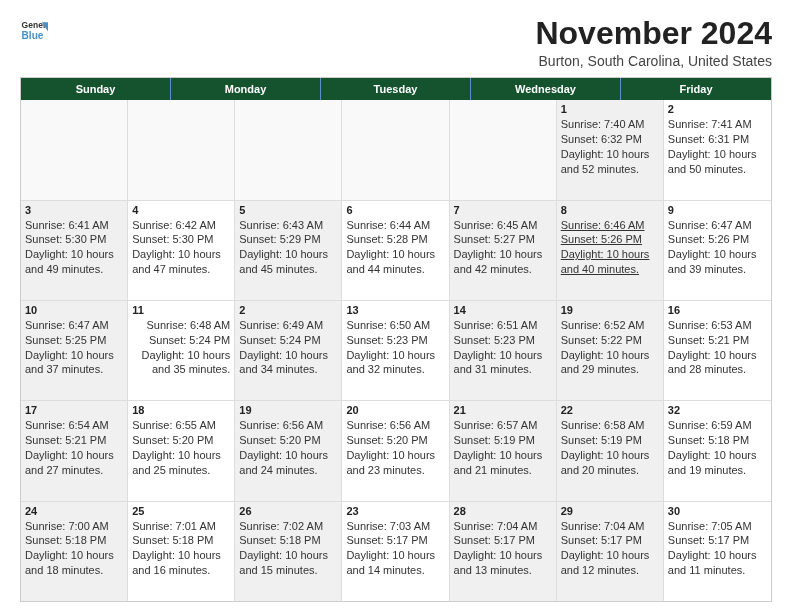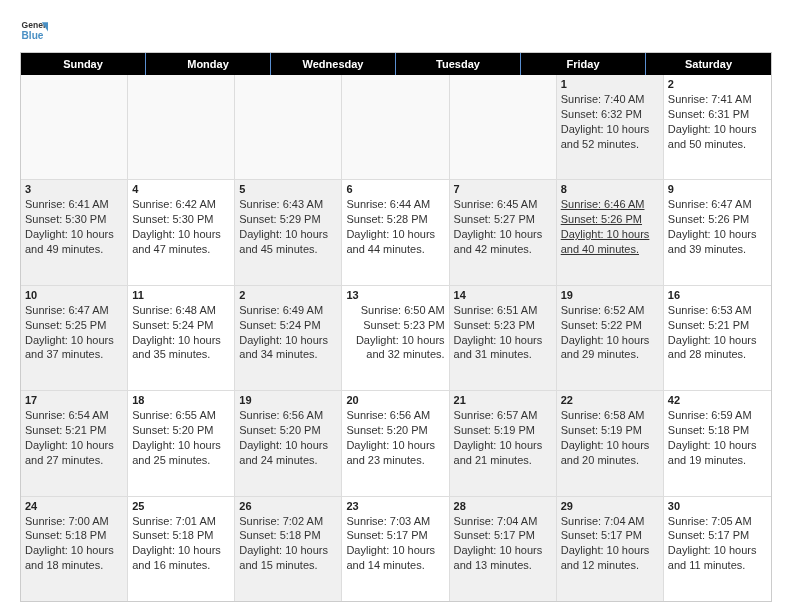--- a/index.html
+++ b/index.html
@@ -47,22 +47,22 @@
       margin-top: 2px;
     }
     .calendar {
       flex: 1;
       display: flex;
       flex-direction: column;
       border: 1px solid #ccc;
     }
     .cal-header {
       display: grid;
-      grid-template-columns: repeat(6, 1fr);
-      background: #000000;
+      grid-template-columns: repeat(5, 1fr);
+      background: #14532d;
     }
     .cal-header-cell {
       color: #fff;
       font-size: 11px;
       font-weight: bold;
       padding: 5px 4px;
       text-align: center;
       border-right: 1px solid #5a8fd1;
     }
     .cal-header-cell:last-child { border-right: none; }
@@ -109,30 +109,33 @@
 <div class="page">
   <div class="header">
     <div class="logo">
       <svg class="logo-icon" viewBox="0 0 36 36">
         <rect x="0" y="0" width="36" height="36" rx="3" fill="#fff"></rect>
         <text x="2" y="16" font-size="11" font-weight="bold" fill="#333" font-family="Arial">General</text>
         <text x="2" y="29" font-size="13" font-weight="bold" fill="#4a90c4" font-family="Arial">Blue</text>
         <polygon points="28,8 36,8 36,20" fill="#4a90c4"></polygon>
       </svg>
     </div>
+    <div class="title-block">
+      <div class="main-title">November 2024</div>
+      <div class="subtitle">Burton, South Carolina, United States</div>
+    </div>
   </div>
 
   <div class="calendar">
     <div class="cal-header" id="cal-header">
         <div class="cal-header-cell">Sunday</div>
         <div class="cal-header-cell">Monday</div>
+        <div class="cal-header-cell">Tuesday</div>
         <div class="cal-header-cell">Wednesday</div>
-        <div class="cal-header-cell">Tuesday</div>
         <div class="cal-header-cell">Friday</div>
-        <div class="cal-header-cell">Saturday</div>
       </div>
     <div class="cal-body" id="cal-body">
         <div class="cal-week">
           <div class="cal-cell empty"></div>
           <div class="cal-cell empty"></div>
           <div class="cal-cell empty"></div>
           <div class="cal-cell empty"></div>
           <div class="cal-cell empty"></div>
           <div class="cal-cell shaded">
             <span class="day-num">1</span>
@@ -203,35 +206,35 @@
         <div class="cal-week">
           <div class="cal-cell shaded">
             <span class="day-num">10</span>
             <div class="day-info" style="white-space: pre-line;">Sunrise: 6:47 AM
 Sunset: 5:25 PM
 Daylight: 10 hours
 and 37 minutes.</div>
           </div>
           <div class="cal-cell">
             <span class="day-num">11</span>
-            <div class="day-info" style="white-space: pre-line;">Sunrise: 6:48 AM
+            <div class="day-info" style="white-space: pre-line; text-align: right;">Sunrise: 6:48 AM
 Sunset: 5:24 PM
 Daylight: 10 hours
 and 35 minutes.</div>
           </div>
           <div class="cal-cell shaded">
             <span class="day-num">2</span>
             <div class="day-info" style="white-space: pre-line;">Sunrise: 6:49 AM
 Sunset: 5:24 PM
 Daylight: 10 hours
 and 34 minutes.</div>
           </div>
           <div class="cal-cell">
             <span class="day-num">13</span>
-            <div class="day-info" style="white-space: pre-line; text-align: right;">Sunrise: 6:50 AM
+            <div class="day-info" style="white-space: pre-line;">Sunrise: 6:50 AM
 Sunset: 5:23 PM
 Daylight: 10 hours
 and 32 minutes.</div>
           </div>
           <div class="cal-cell shaded">
             <span class="day-num">14</span>
             <div class="day-info" style="white-space: pre-line;">Sunrise: 6:51 AM
 Sunset: 5:23 PM
 Daylight: 10 hours
 and 31 minutes.</div>
@@ -288,21 +291,21 @@
 and 21 minutes.</div>
           </div>
           <div class="cal-cell shaded">
             <span class="day-num">22</span>
             <div class="day-info" style="white-space: pre-line;">Sunrise: 6:58 AM
 Sunset: 5:19 PM
 Daylight: 10 hours
 and 20 minutes.</div>
           </div>
           <div class="cal-cell">
-            <span class="day-num">42</span>
+            <span class="day-num">32</span>
             <div class="day-info" style="white-space: pre-line;">Sunrise: 6:59 AM
 Sunset: 5:18 PM
 Daylight: 10 hours
 and 19 minutes.</div>
           </div>
         </div>
         <div class="cal-week">
           <div class="cal-cell shaded">
             <span class="day-num">24</span>
             <div class="day-info" style="white-space: pre-line;">Sunrise: 7:00 AM

